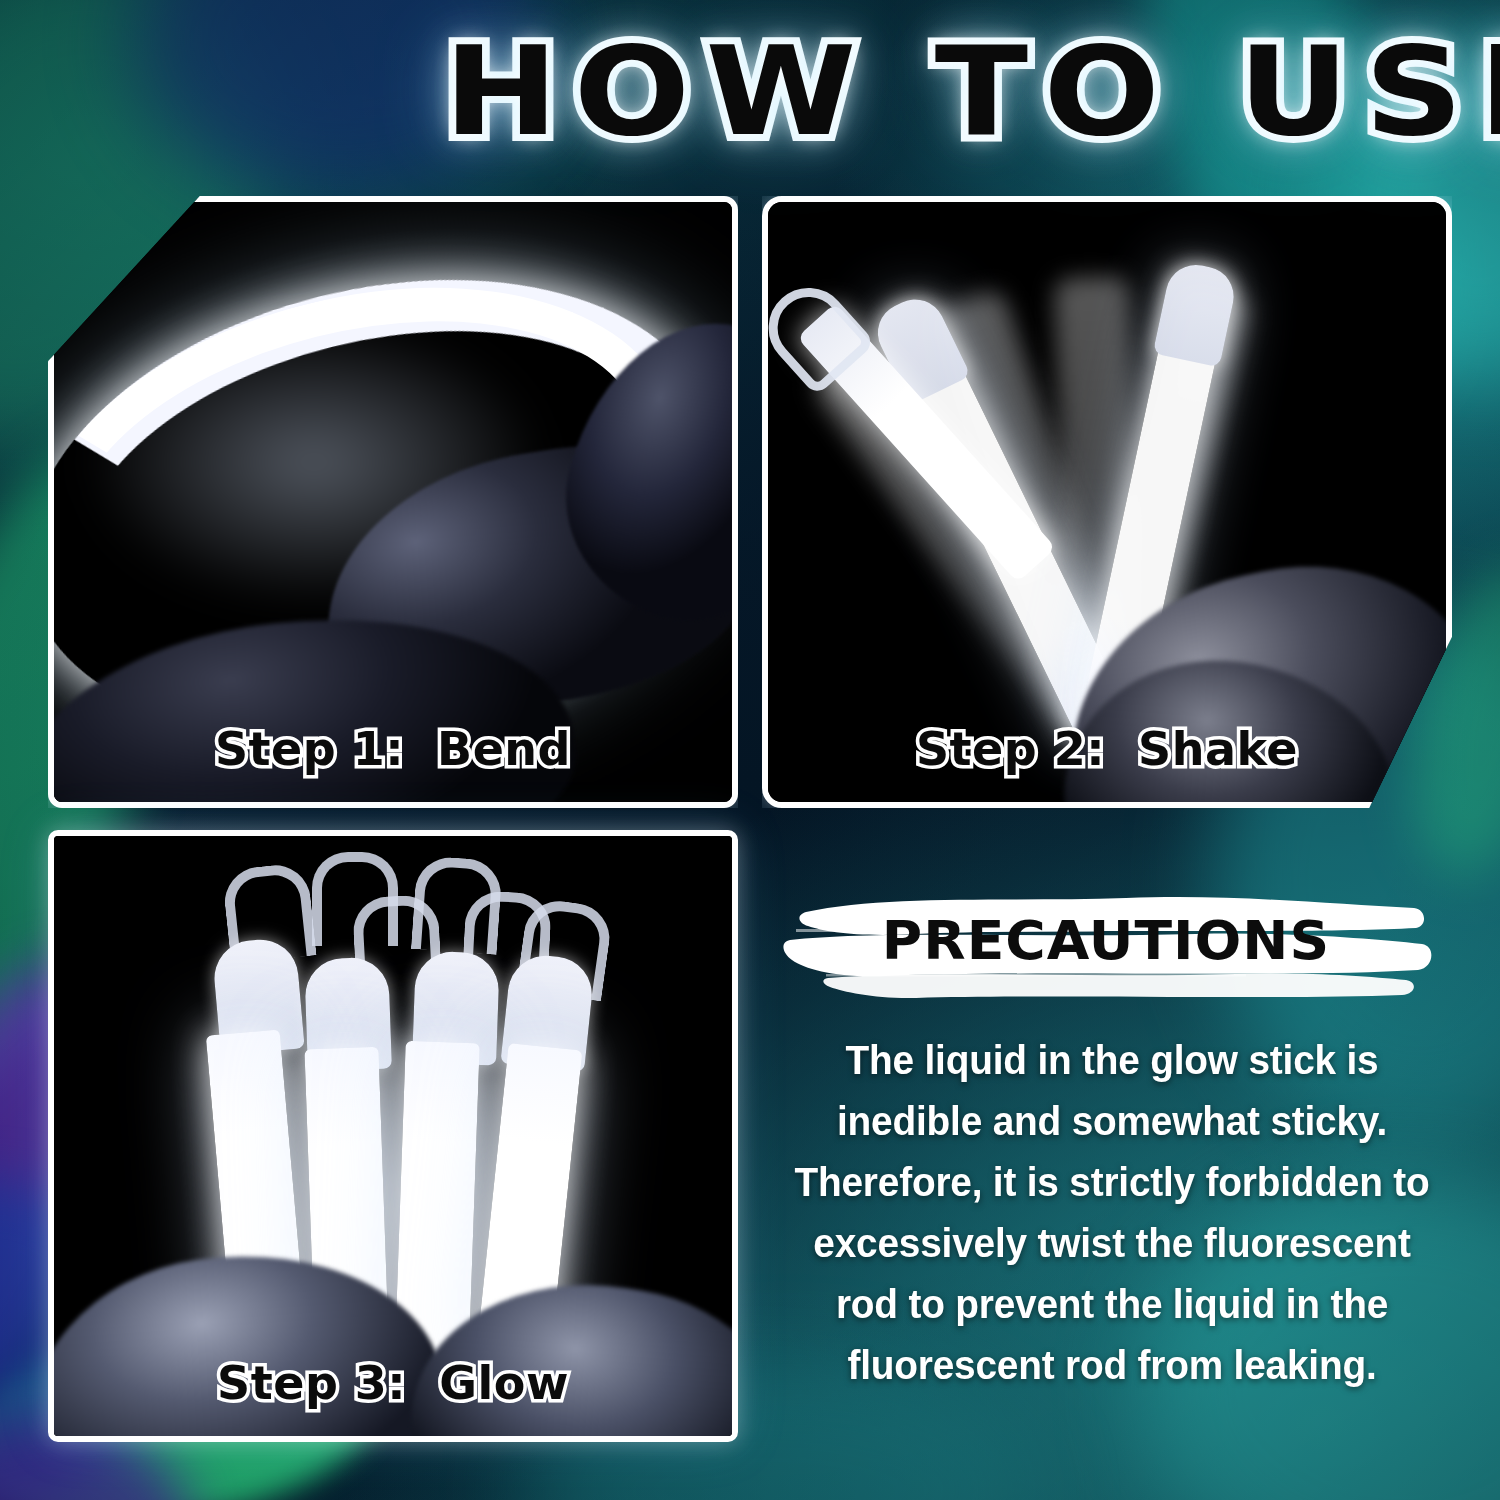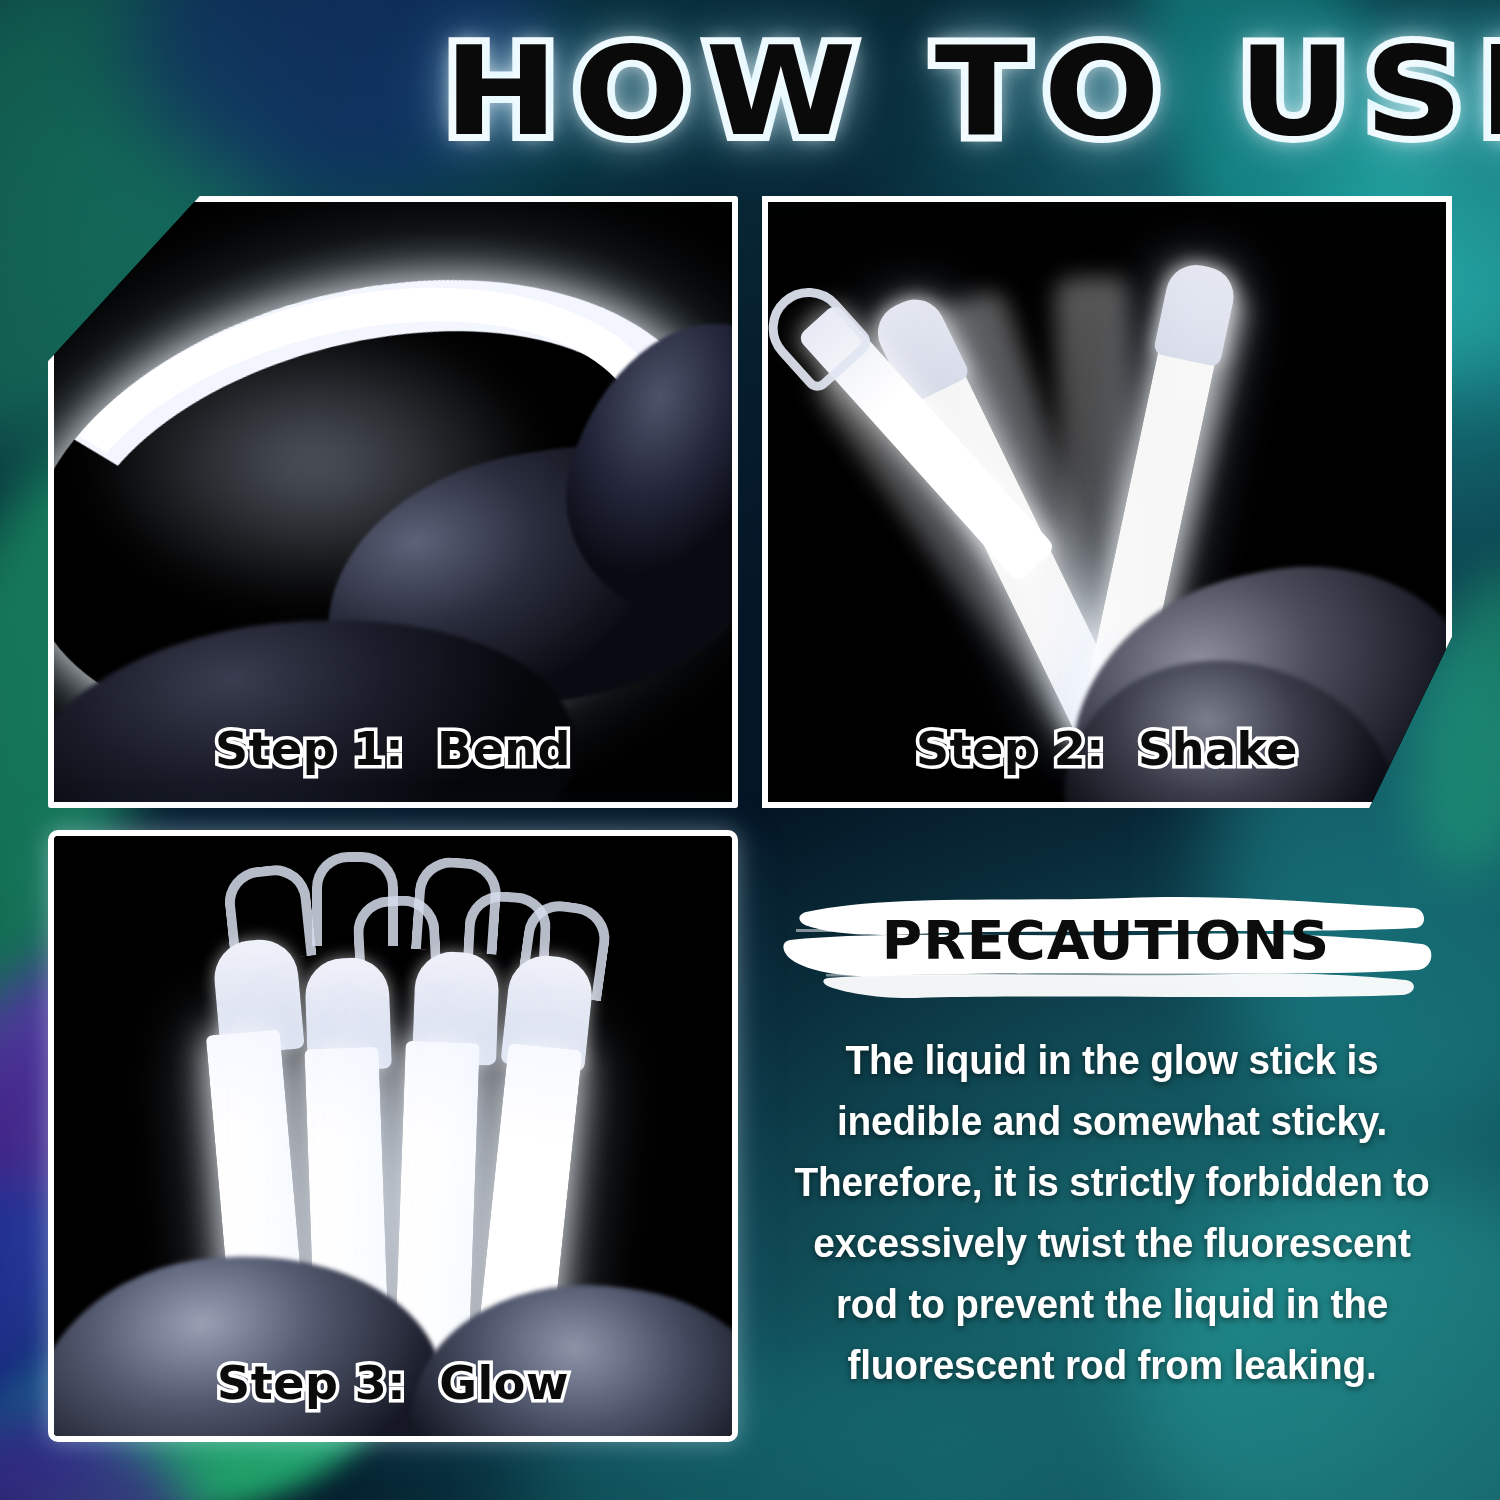--- a/index.html
+++ b/index.html
@@ -70,26 +70,26 @@
   .panel {
     position: absolute;
     background: #000;
     border: 6px solid #ffffff;
     box-sizing: border-box;
     overflow: hidden;
     box-shadow: 0 0 22px rgba(255,255,255,.30), 0 0 50px rgba(110,200,255,.18);
   }
   .panel-1 {
     left: 48px; top: 196px; width: 690px; height: 612px;
-    border-radius: 3px;
+    border-radius: 14px;
     clip-path: polygon(0 27%, 22% 0, 100% 0, 100% 100%, 0 100%);
   }
   .panel-2 {
     left: 762px; top: 196px; width: 690px; height: 612px;
-    border-radius: 0;
+    border-radius: 20px;
     clip-path: polygon(0 0, 100% 0, 100% 72%, 88% 100%, 0 100%);
   }
   .panel-3 {
     left: 48px; top: 830px; width: 690px; height: 612px;
     border-radius: 10px;
   }
   .photo { position: absolute; inset: 0; background: #000; }
 
   
   .step-label {

